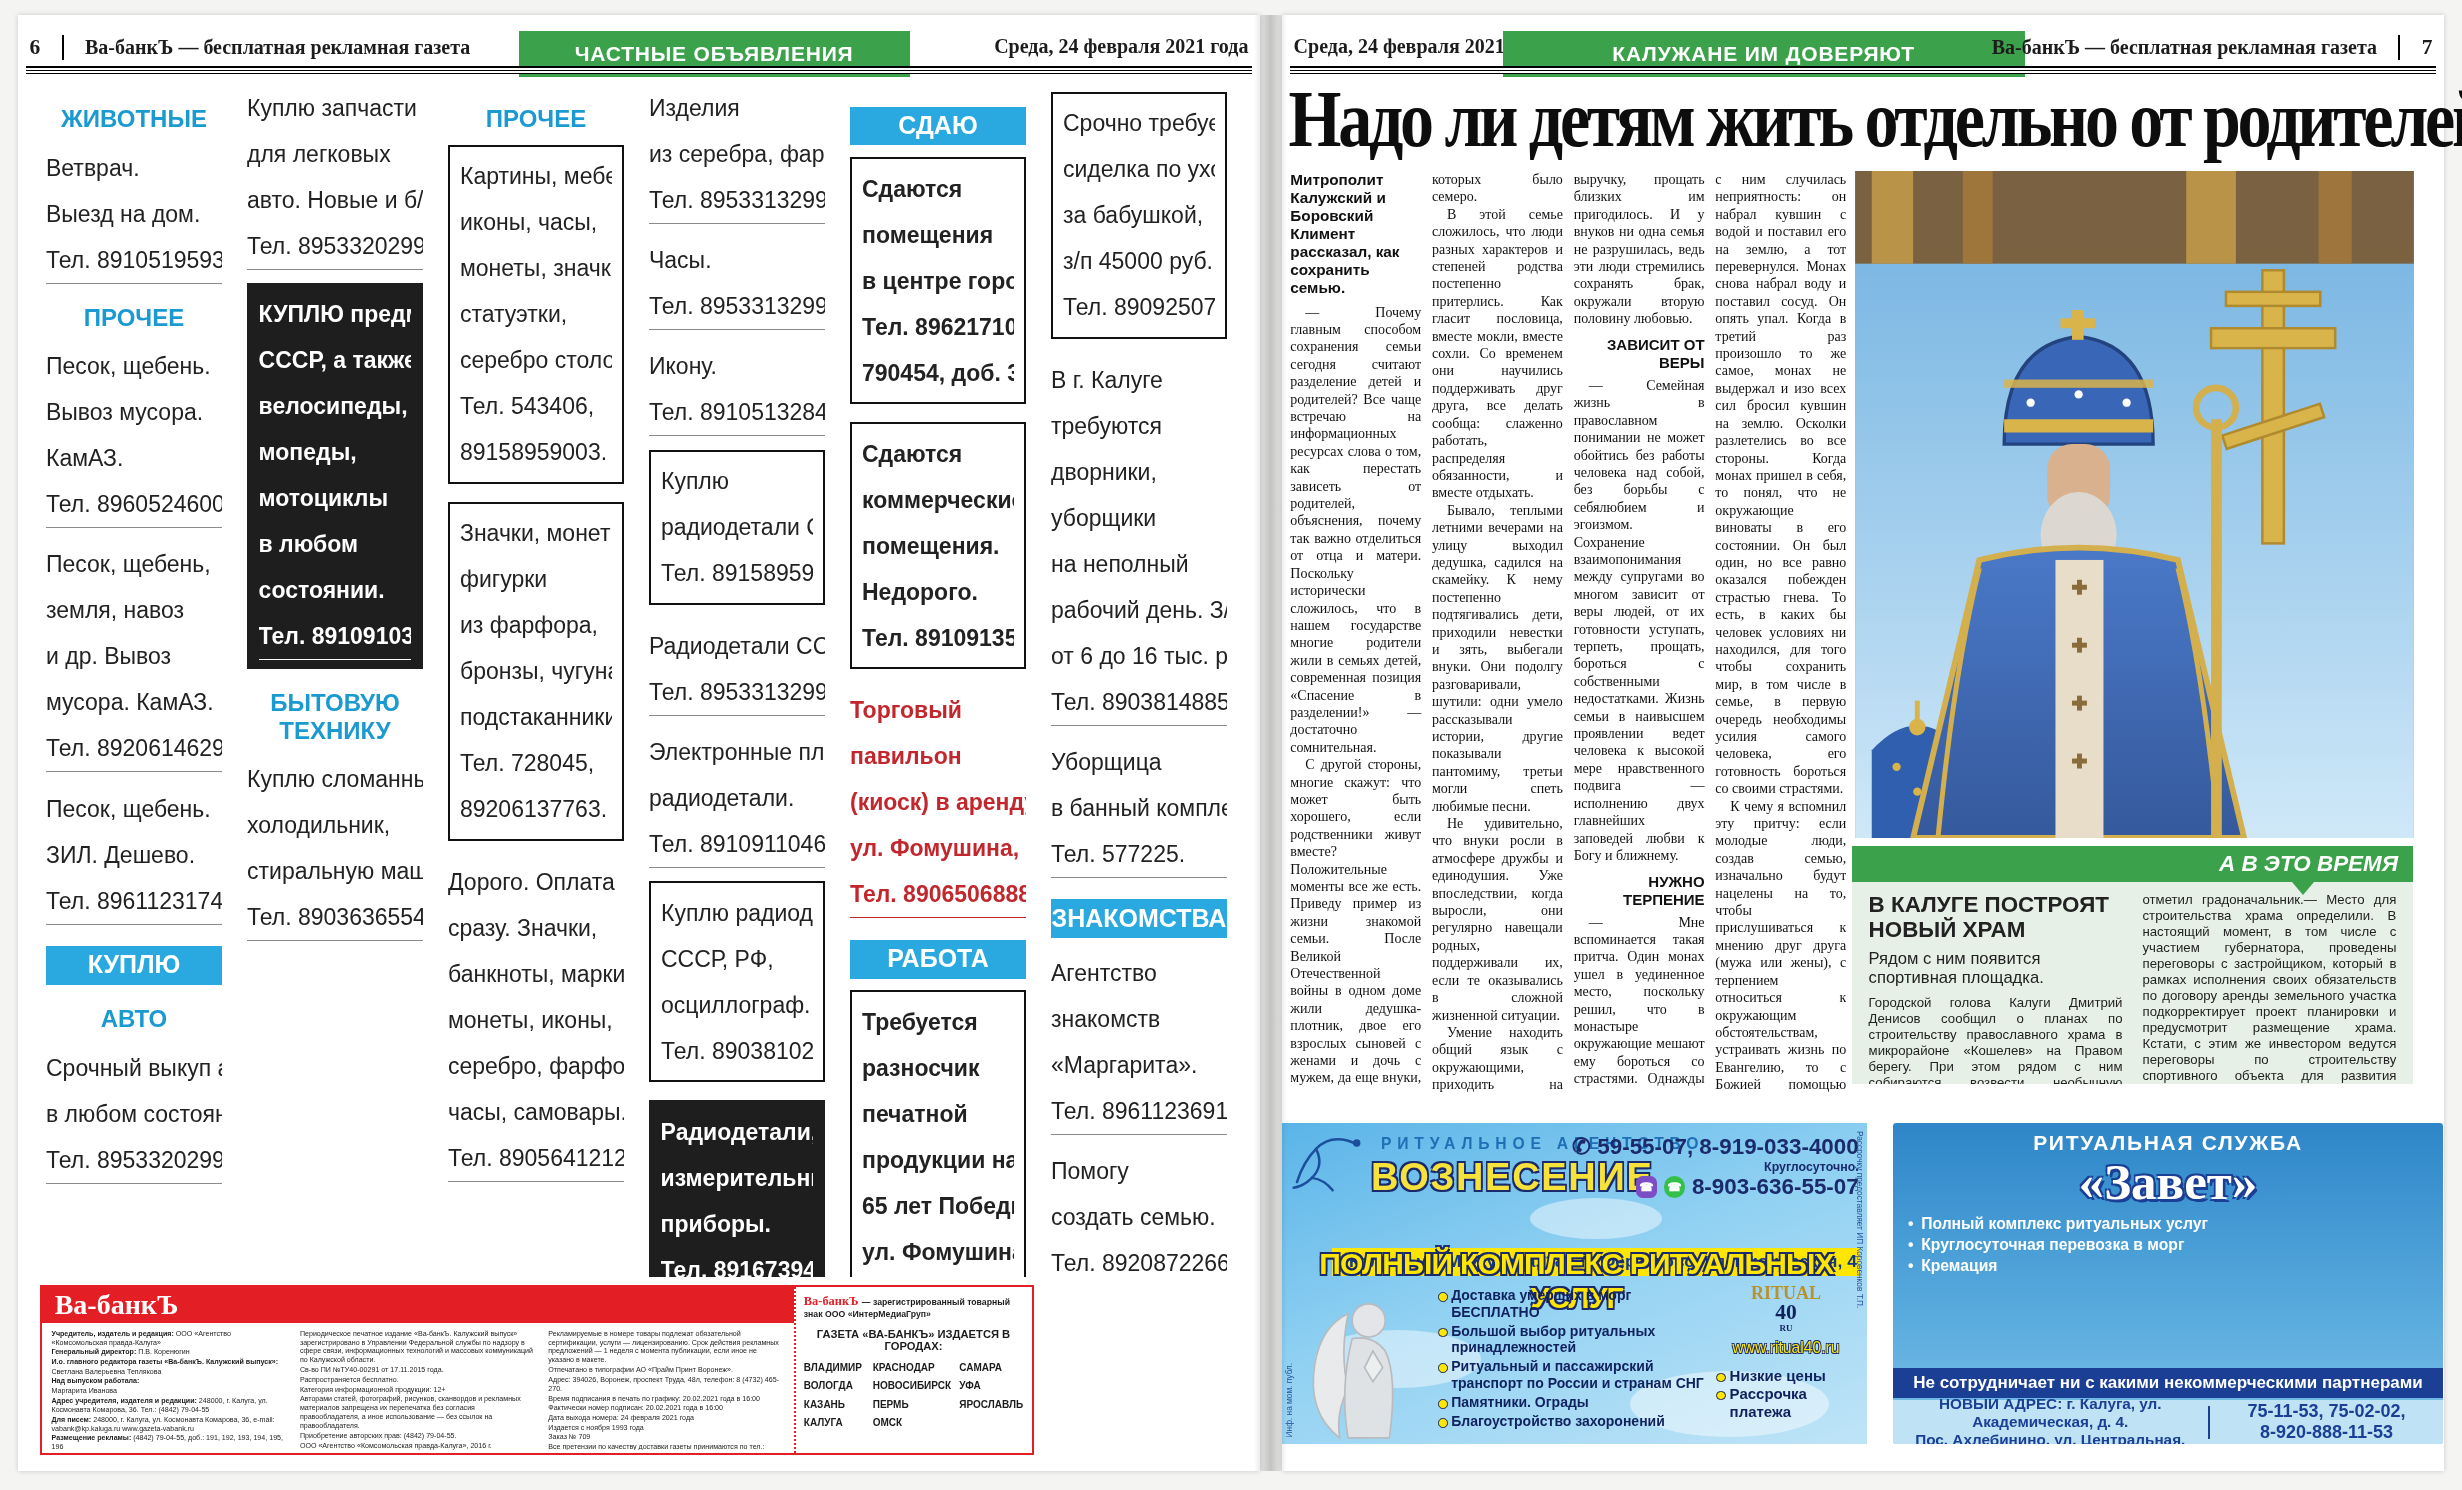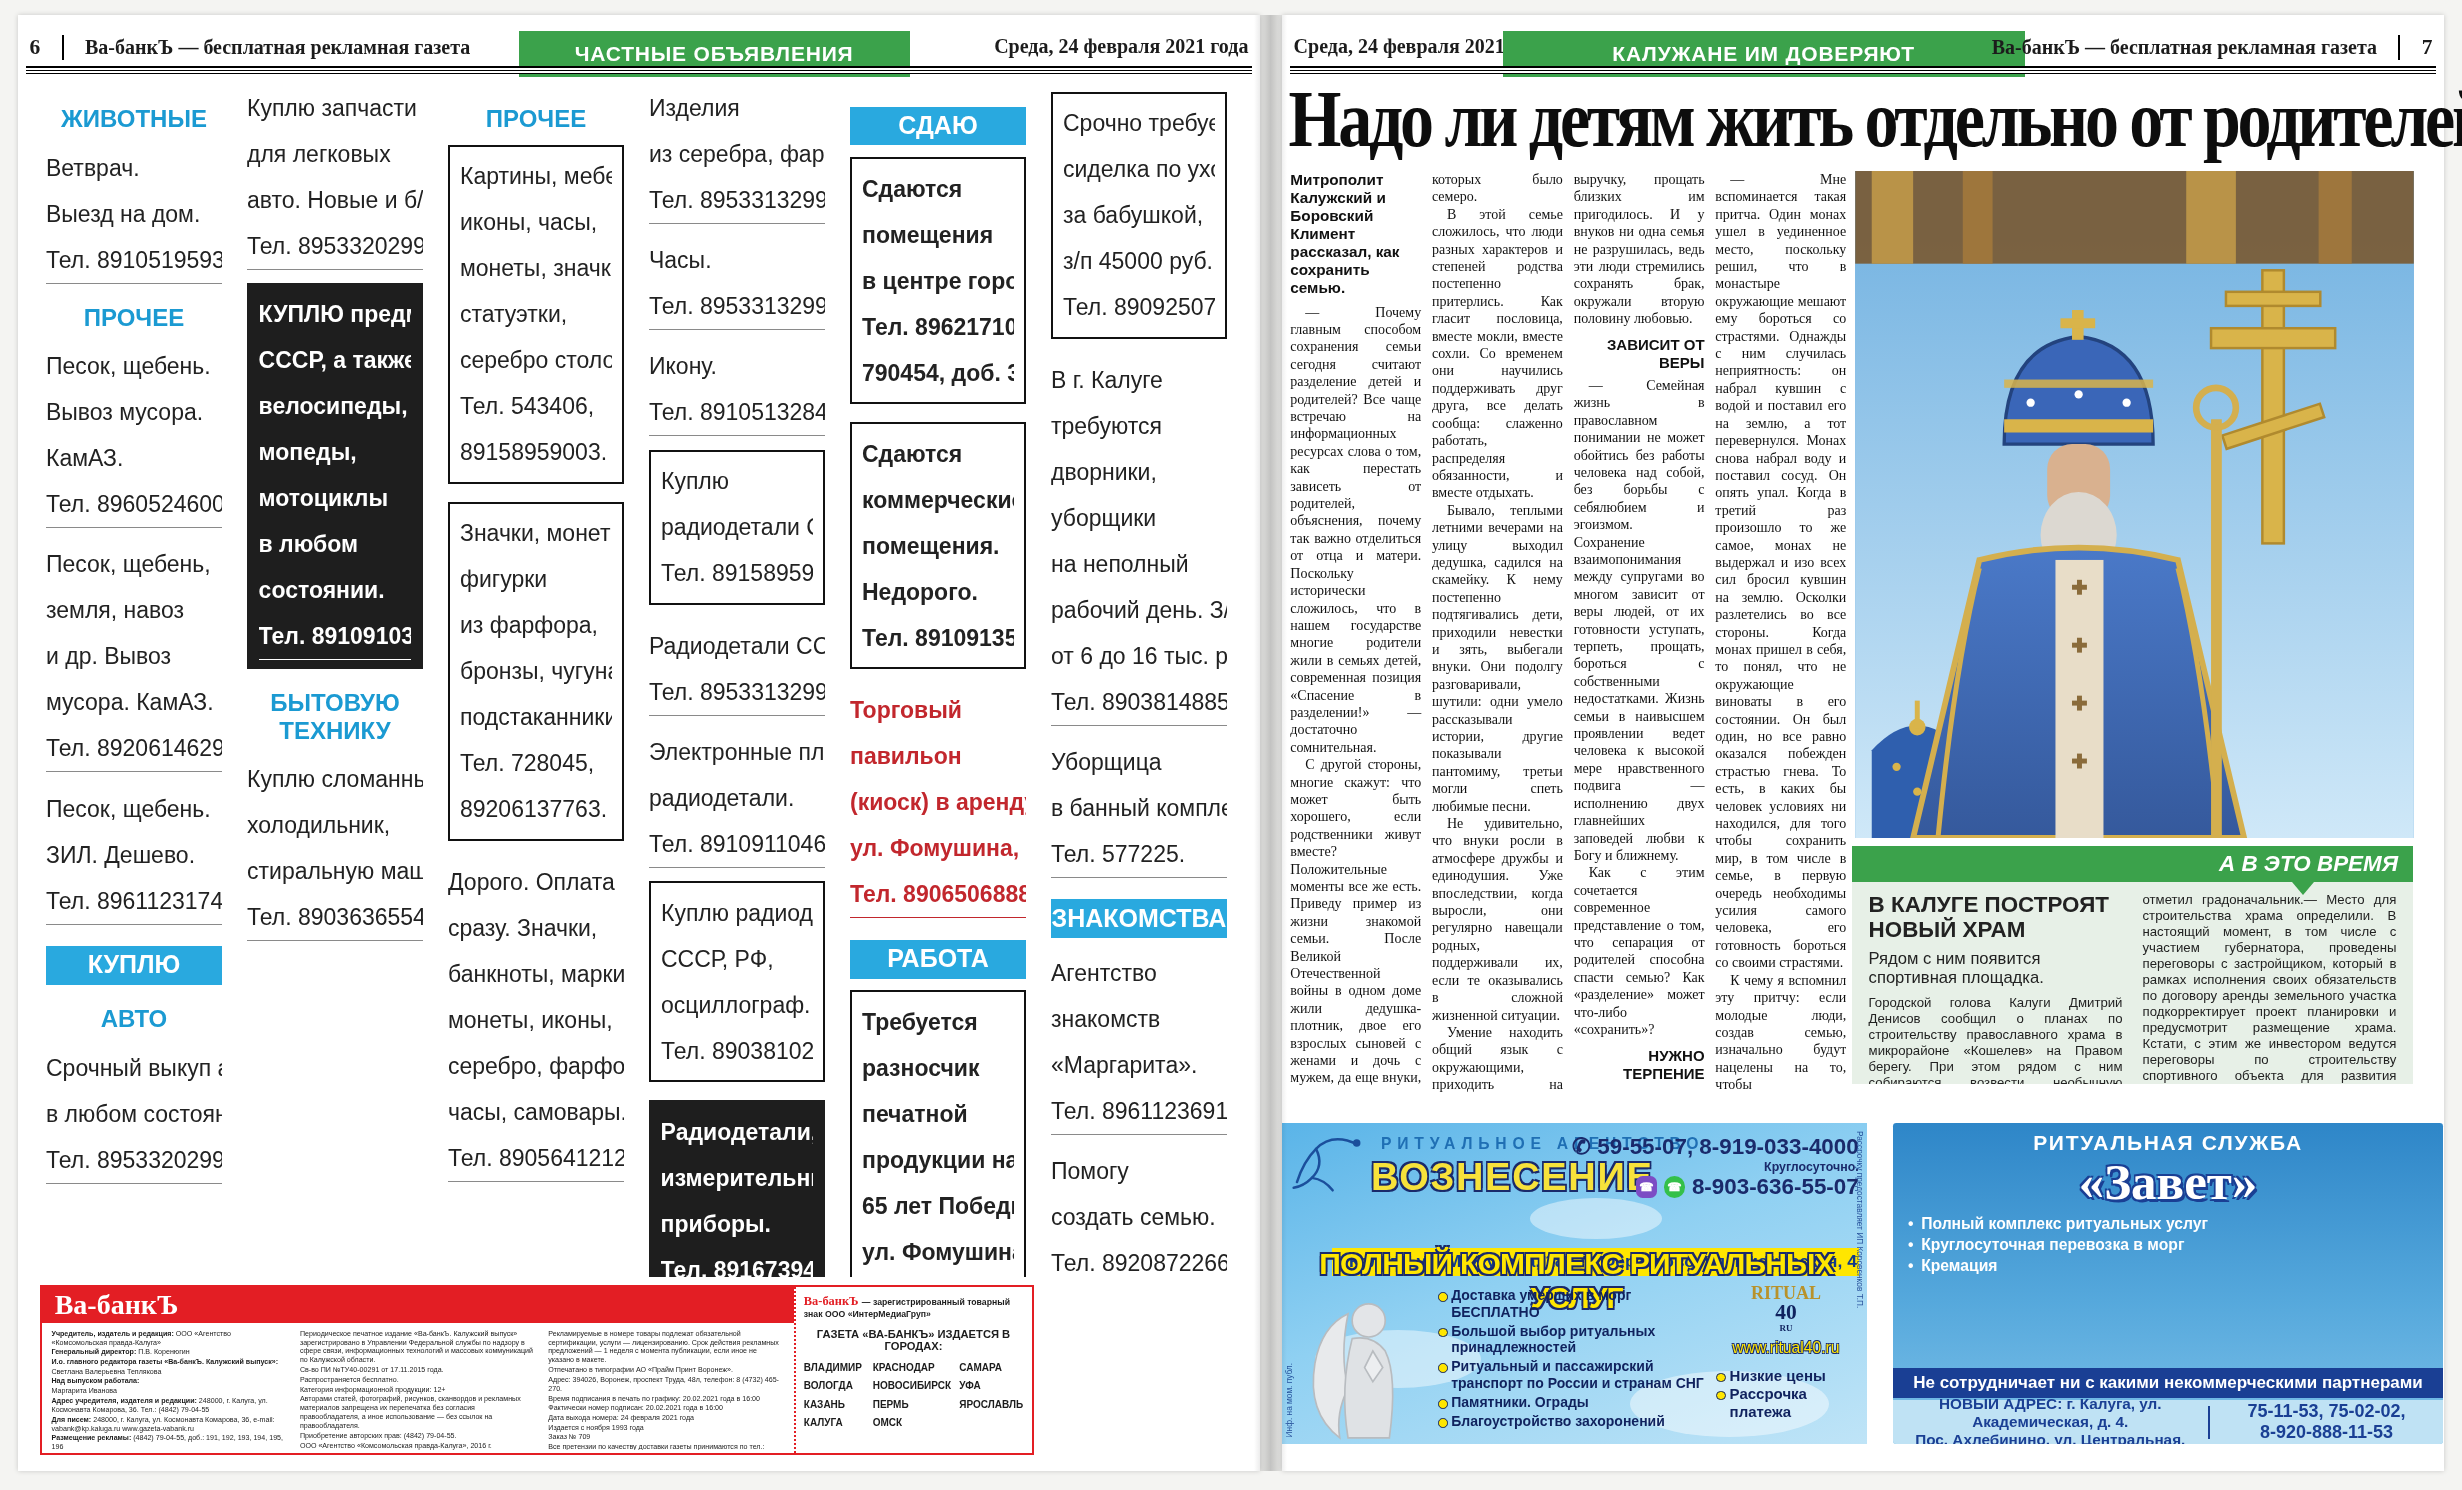--- a/index.html
+++ b/index.html
@@ -450,21 +450,20 @@
     <div class="article" id="article-flow">
         <div class="art-lead">Митрополит Калужский и Боровский Климент рассказал, как сохранить семью.</div>
         <p>— Почему главным способом сохранения семьи сегодня считают разделение детей и родителей? Все чаще встречаю на информационных ресурсах слова о том, как перестать зависеть от родителей, объяснения, почему так важно отделиться от отца и матери. Поскольку исторически сложилось, что в нашем государстве многие родители жили в семьях детей, современная позиция «Спасение в разделении!» — достаточно сомнительная.</p>
         <p>С другой стороны, многие скажут: что может быть хорошего, если родственники живут вместе? Положительные моменты все же есть. Приведу пример из жизни знакомой семьи. После Великой Отечественной войны в одном доме жили дедушка-плотник, двое его взрослых сыновей с женами и дочь с мужем, да еще внуки, которых было семеро.</p>
         <p>В этой семье сложилось, что люди разных характеров и степеней родства постепенно притерлись. Как гласит пословица, вместе мокли, вместе сохли. Со временем они научились поддерживать друг друга, все делать сообща: слаженно работать, распределяя обязанности, и вместе отдыхать.</p>
         <p>Бывало, теплыми летними вечерами на улицу выходил дедушка, садился на скамейку. К нему постепенно подтягивались дети, приходили невестки и зять, выбегали внуки. Они подолгу разговаривали, шутили: одни умело рассказывали истории, другие показывали пантомиму, третьи могли спеть любимые песни.</p>
         <p>Не удивительно, что внуки росли в атмосфере дружбы и единодушия. Уже впоследствии, когда выросли, они регулярно навещали родных, поддерживали их, если те оказывались в сложной жизненной ситуации.</p>
         <p>Умение находить общий язык с окружающими, приходить на выручку, прощать близких им пригодилось. И у внуков ни одна семья не разрушилась, ведь эти люди стремились сохранять брак, окружали вторую половину любовью.</p>
         <div class="art-sub">ЗАВИСИТ ОТ ВЕРЫ</div>
         <p>— Семейная жизнь в православном понимании не может обойтись без работы человека над собой, без борьбы с себялюбием и эгоизмом. Сохранение взаимопонимания между супругами во многом зависит от веры людей, от их готовности уступать, терпеть, прощать, бороться с собственными недостатками. Жизнь семьи в наивысшем проявлении ведет человека к высокой мере нравственного подвига — исполнению двух главнейших заповедей любви к Богу и ближнему.</p>
-        <p>Как с этим сочетается современное представление о том, что сепарация от родителей способна спасти семью? Как «разделение» может что-либо «сохранить»?</p>
         <div class="art-sub">НУЖНО ТЕРПЕНИЕ</div>
         <p>— Мне вспоминается такая притча. Один монах ушел в уединенное место, поскольку решил, что в монастыре окружающие мешают ему бороться со страстями. Однажды с ним случилась неприятность: он набрал кувшин с водой и поставил его на землю, а тот перевернулся. Монах снова набрал воду и поставил сосуд. Он опять упал. Когда в третий раз произошло то же самое, монах не выдержал и изо всех сил бросил кувшин на землю. Осколки разлетелись во все стороны. Когда монах пришел в себя, то понял, что не окружающие виноваты в его состоянии. Он был один, но все равно оказался побежден страстью гнева. То есть, в каких бы человек условиях ни находился, для того чтобы сохранить мир, в том числе в семье, в первую очередь необходимы усилия самого человека, его готовность бороться со своими страстями.</p>
         <p>К чему я вспомнил эту притчу: если молодые люди, создав семью, изначально будут нацелены на то, чтобы прислушиваться к мнению друг друга (мужа или жены), с терпением относиться к окружающим обстоятельствам, устраивать жизнь по Евангелию, то с Божией помощью семья устоит, даже если супруги будут поддерживать тесную связь с родителями.</p>
       </div>
 
     <div class="photo">
       <svg width="559" height="667" viewBox="0 0 675 806" xmlns="http://www.w3.org/2000/svg">
         <defs>
           <linearGradient id="sky" x1="0" y1="0" x2="0" y2="1">
             <stop offset="0" stop-color="#6fb0e0"></stop>

